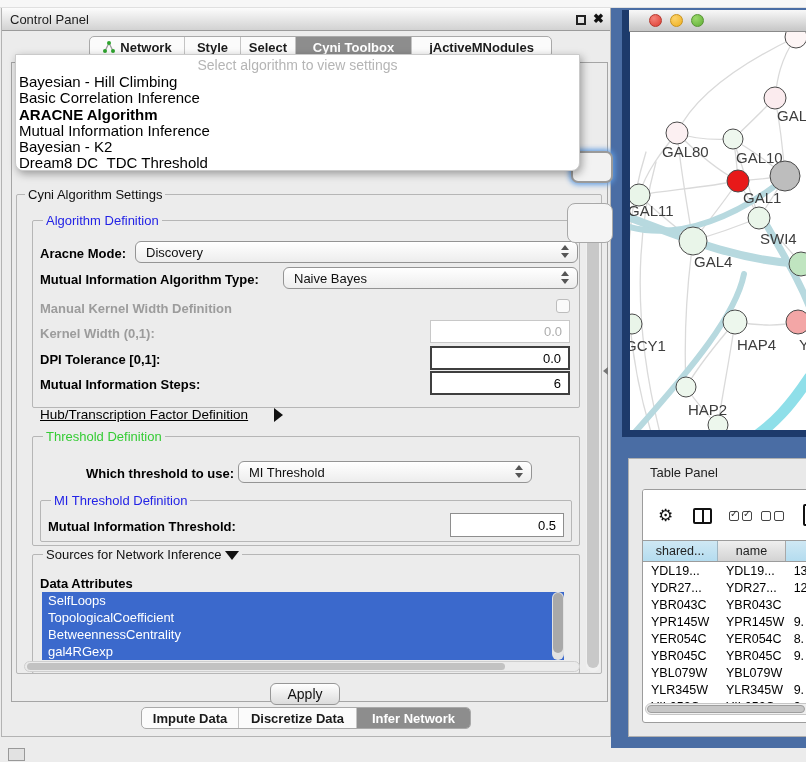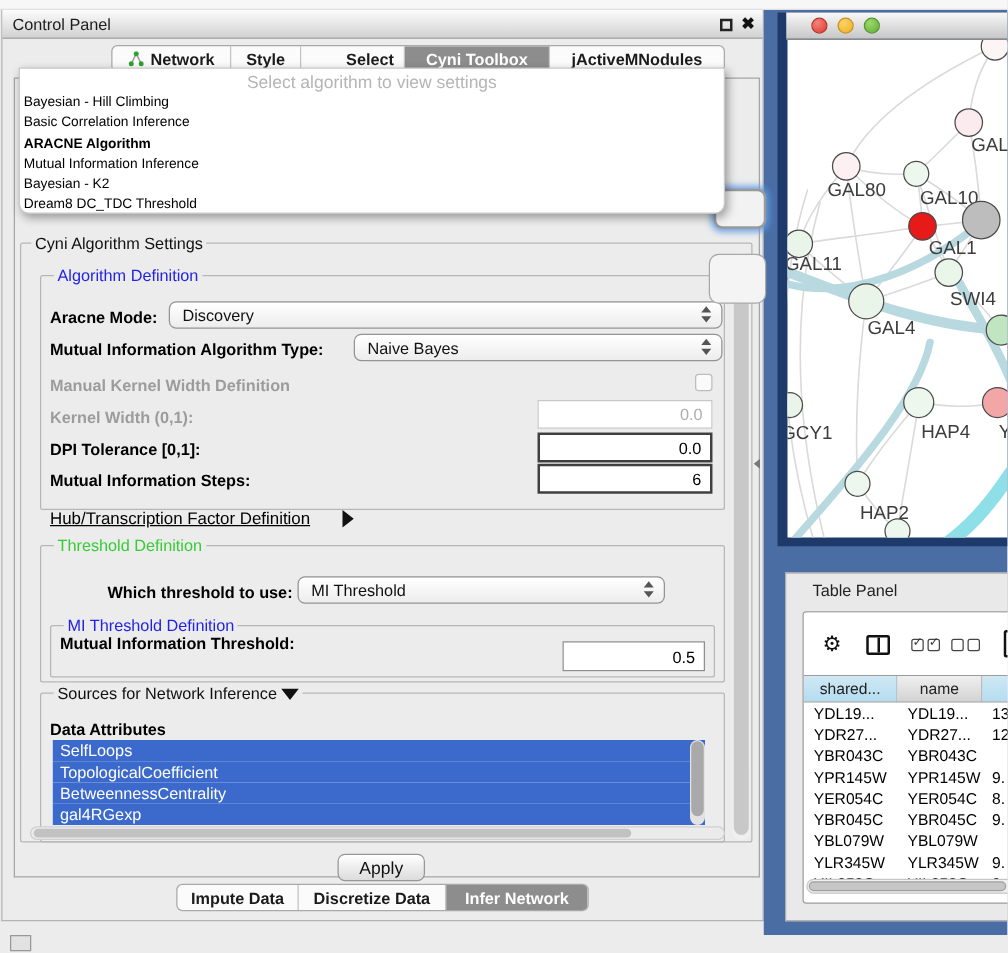--- a/index.html
+++ b/index.html
@@ -83,21 +83,21 @@
     background:linear-gradient(#ffffff,#dcdcdc); font-size:14px; color:#111;
     display:flex; align-items:center; justify-content:center; }
 
   #splitter-arrow { left:603px; top:367px; width:0; height:0;
     border-top:4px solid transparent; border-bottom:4px solid transparent; border-right:5px solid #777; }
 
   
   #algo-popup { left:15px; top:54px; width:565px; height:117px; background:#fff; z-index:50;
     border:1px solid #cacaca; border-radius:0 0 8px 8px; box-shadow:2px 3px 8px rgba(0,0,0,.35); overflow:hidden; }
   #algo-prompt { text-align:center; color:#b5b5b5; font-size:14px; height:17px; line-height:17px; margin-top:2px; }
-  .algo-item { height:16.3px; line-height:16.3px; font-size:11px; color:#000; padding-left:3px; white-space:nowrap; }
+  .algo-item { height:16.3px; line-height:16.3px; font-size:15px; color:#000; padding-left:3px; white-space:nowrap; }
   .algo-item.bold { font-weight:bold; }
 
   
   #desktop { left:611px; top:8px; width:195px; height:740px; background:#4a6da4; }
   #net-window { left:622px; top:10px; width:184px; height:427px; background:#1d3a6b; }
   #net-titlebar { left:7px; top:0; width:177px; height:22px;
     background:linear-gradient(#f8f8f8,#c6c6c6); border-bottom:1px solid #8a8a8a; }
   .tl { position:absolute; top:4px; width:13px; height:13px; border-radius:50%; }
   #tl-red   { left:20px; background:radial-gradient(circle at 35% 30%, #f4837a, #dd3b30); border:1px solid #b5372d; }
   #tl-yellow{ left:41px; background:radial-gradient(circle at 35% 30%, #fcd36a, #eeaf1f); border:1px solid #c8921d; }
@@ -156,21 +156,21 @@
           <line x1="7" y1="2" x2="11" y2="10" stroke="#999" stroke-width="1.2"></line>
           <circle cx="3" cy="10" r="2" fill="#2ea32e"></circle>
           <circle cx="7" cy="2" r="2" fill="#2ea32e"></circle>
           <circle cx="11" cy="10" r="2" fill="#2ea32e"></circle>
         </svg>
         <span>Network</span>
       </div>
       <div class="seg" style="width: 56px;">
         <span>Style</span>
       </div>
-      <div class="seg" style="width: 55px; margin-left: 28px;">
+      <div class="seg" style="width: 55px;">
         <span>Select</span>
       </div>
       <div class="seg selected" style="width: 116px;">
         <span>Cyni Toolbox</span>
       </div>
       <div class="seg" style="width: 139px;">
         <span>jActiveMNodules</span>
       </div>
     </div>
 
@@ -228,21 +228,21 @@
   <div class="combo" style="left:236px;top:453px;width:294px;">
     <span>MI Threshold</span>
     <span class="combo-arrows">
         <i class="up"></i>
         <i class="dn"></i>
       </span>
   </div>
   <div class="fs" style="left:38px;top:492px;width:532px;height:42px;">
     <span class="fs-legend legend-blue" style="left:10px;">MI Threshold Definition</span>
   </div>
-  <span class="lbl" style="left:46px;top:499px;">Mutual Information Threshold:</span>
+  <span class="lbl" style="left:46px;top:511px;">Mutual Information Threshold:</span>
   <div class="tfield mid" style="left:448px;top:505px;width:114px;height:24px;">
     <span>0.5</span>
   </div>
 
   <div class="fs" style="left:30px;top:546px;width:548px;height:120px;">
     <span class="fs-legend" style="left:10px;">
       <span>Sources for Network Inference</span> <span class="tri-down" style="border-top-color:#111;"></span>
     </span>
   </div>
   <span class="lbl" style="left:38px;top:568px;">Data Attributes</span>

